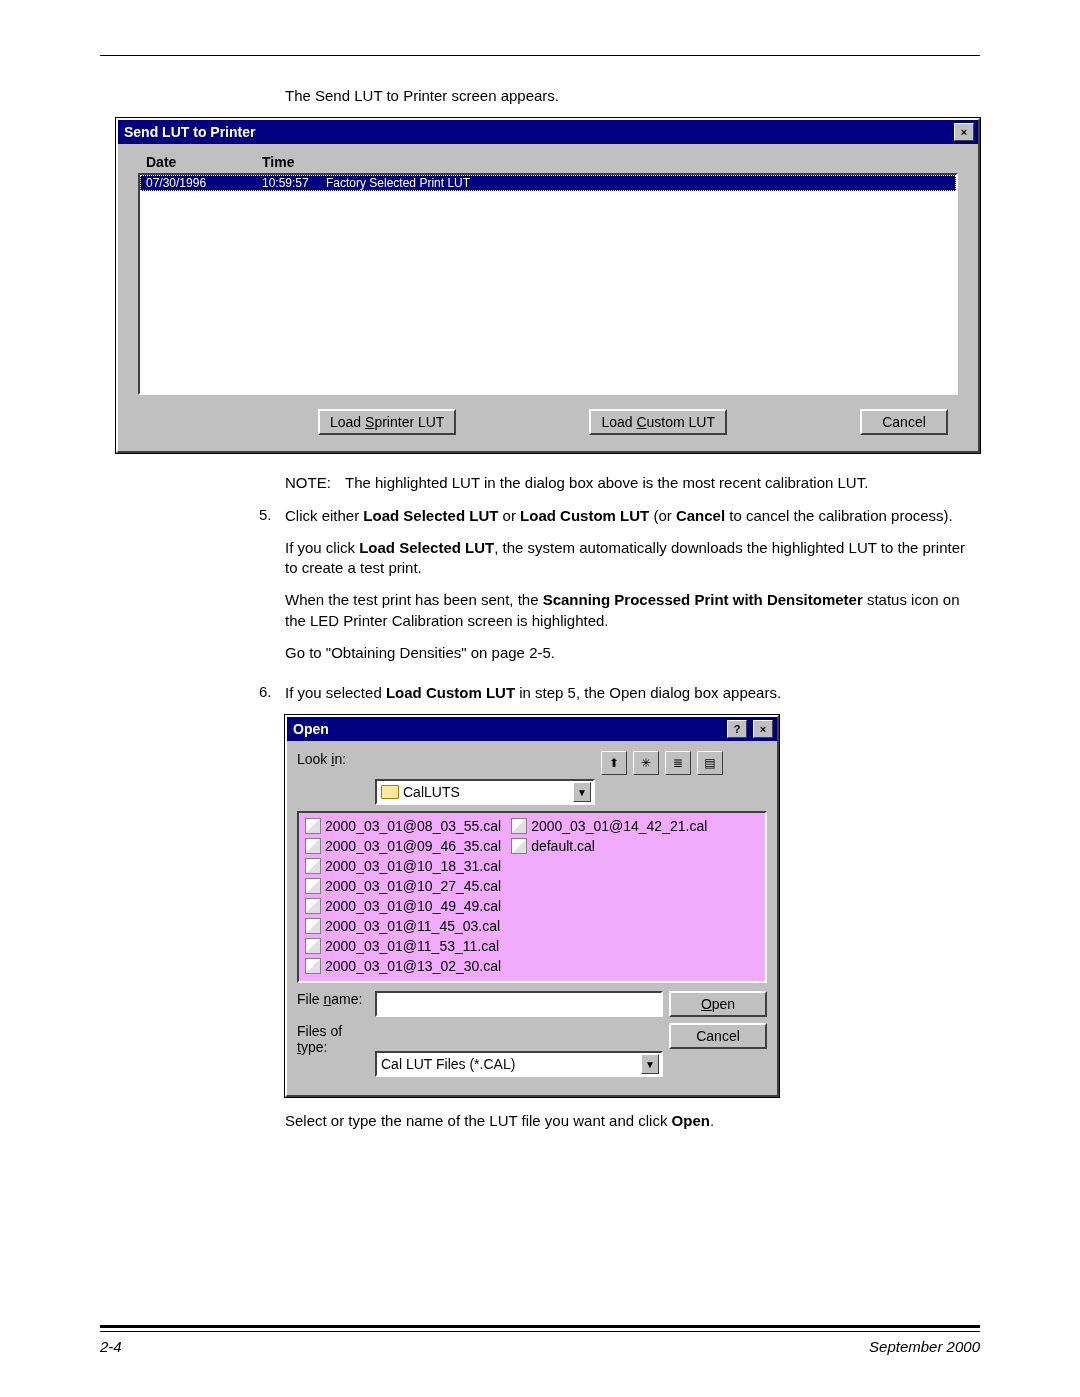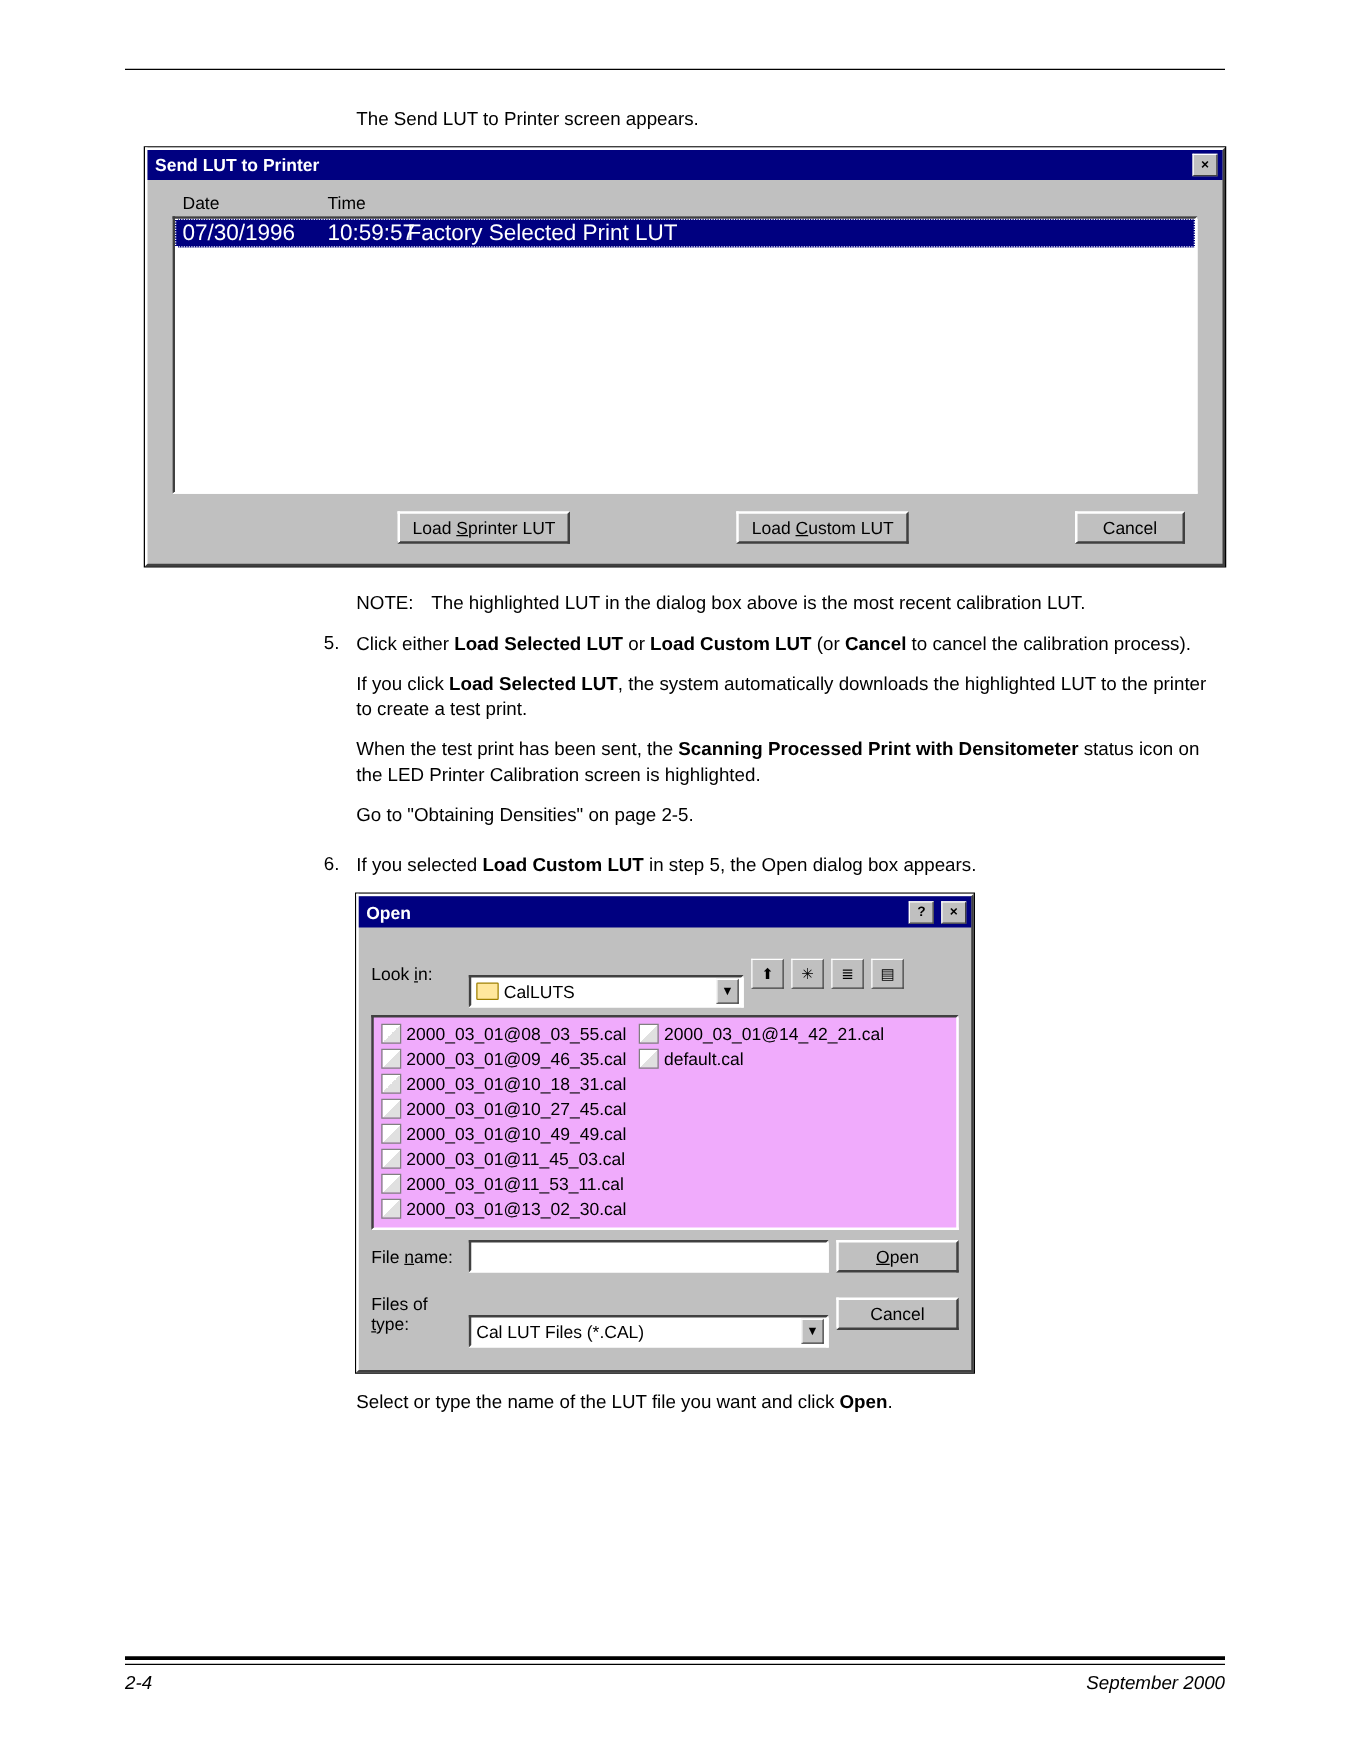--- a/index.html
+++ b/index.html
@@ -88,31 +88,32 @@
     justify-content:center;
     margin-left:2px;
   }
   .dlg-body {
     padding: 6px 20px 12px 20px;
   }
   .col-headers {
     display: flex;
     font-size: 14px;
     padding: 4px 0 3px 6px;
+    font-weight: bold;
   }
   .listbox {
     background: #fff;
     border: 2px solid;
     border-color: #404040 #fff #fff #404040;
     height: 218px;
     overflow: hidden;
   }
   .listrow {
     display: flex;
-    font-size: 18px;
+    font-size: 12px;
     padding: 1px 4px;
   }
   .listrow.sel {
     background: #000080;
     color: #fff;
     outline: 1px dotted #fff;
     outline-offset: -1px;
   }
   .lc-date { width: 116px; padding-left:2px;}
   .lc-time { width: 64px; }
@@ -136,21 +137,21 @@
   .open-dlg {
     width: 490px;
     margin: 8px 0 14px 0;
   }
   .open-body {
     padding: 10px 10px 12px 10px;
     font-size: 14px;
   }
   .open-row {
     display: flex;
-    align-items: center;
+    align-items: flex-start;
     margin-bottom: 6px;
     gap: 6px;
   }
   .lbl { width: 72px; }
   .dropdown {
     flex: 1;
     background: #fff;
     border: 2px solid;
     border-color: #404040 #fff #fff #404040;
     height: 22px;

